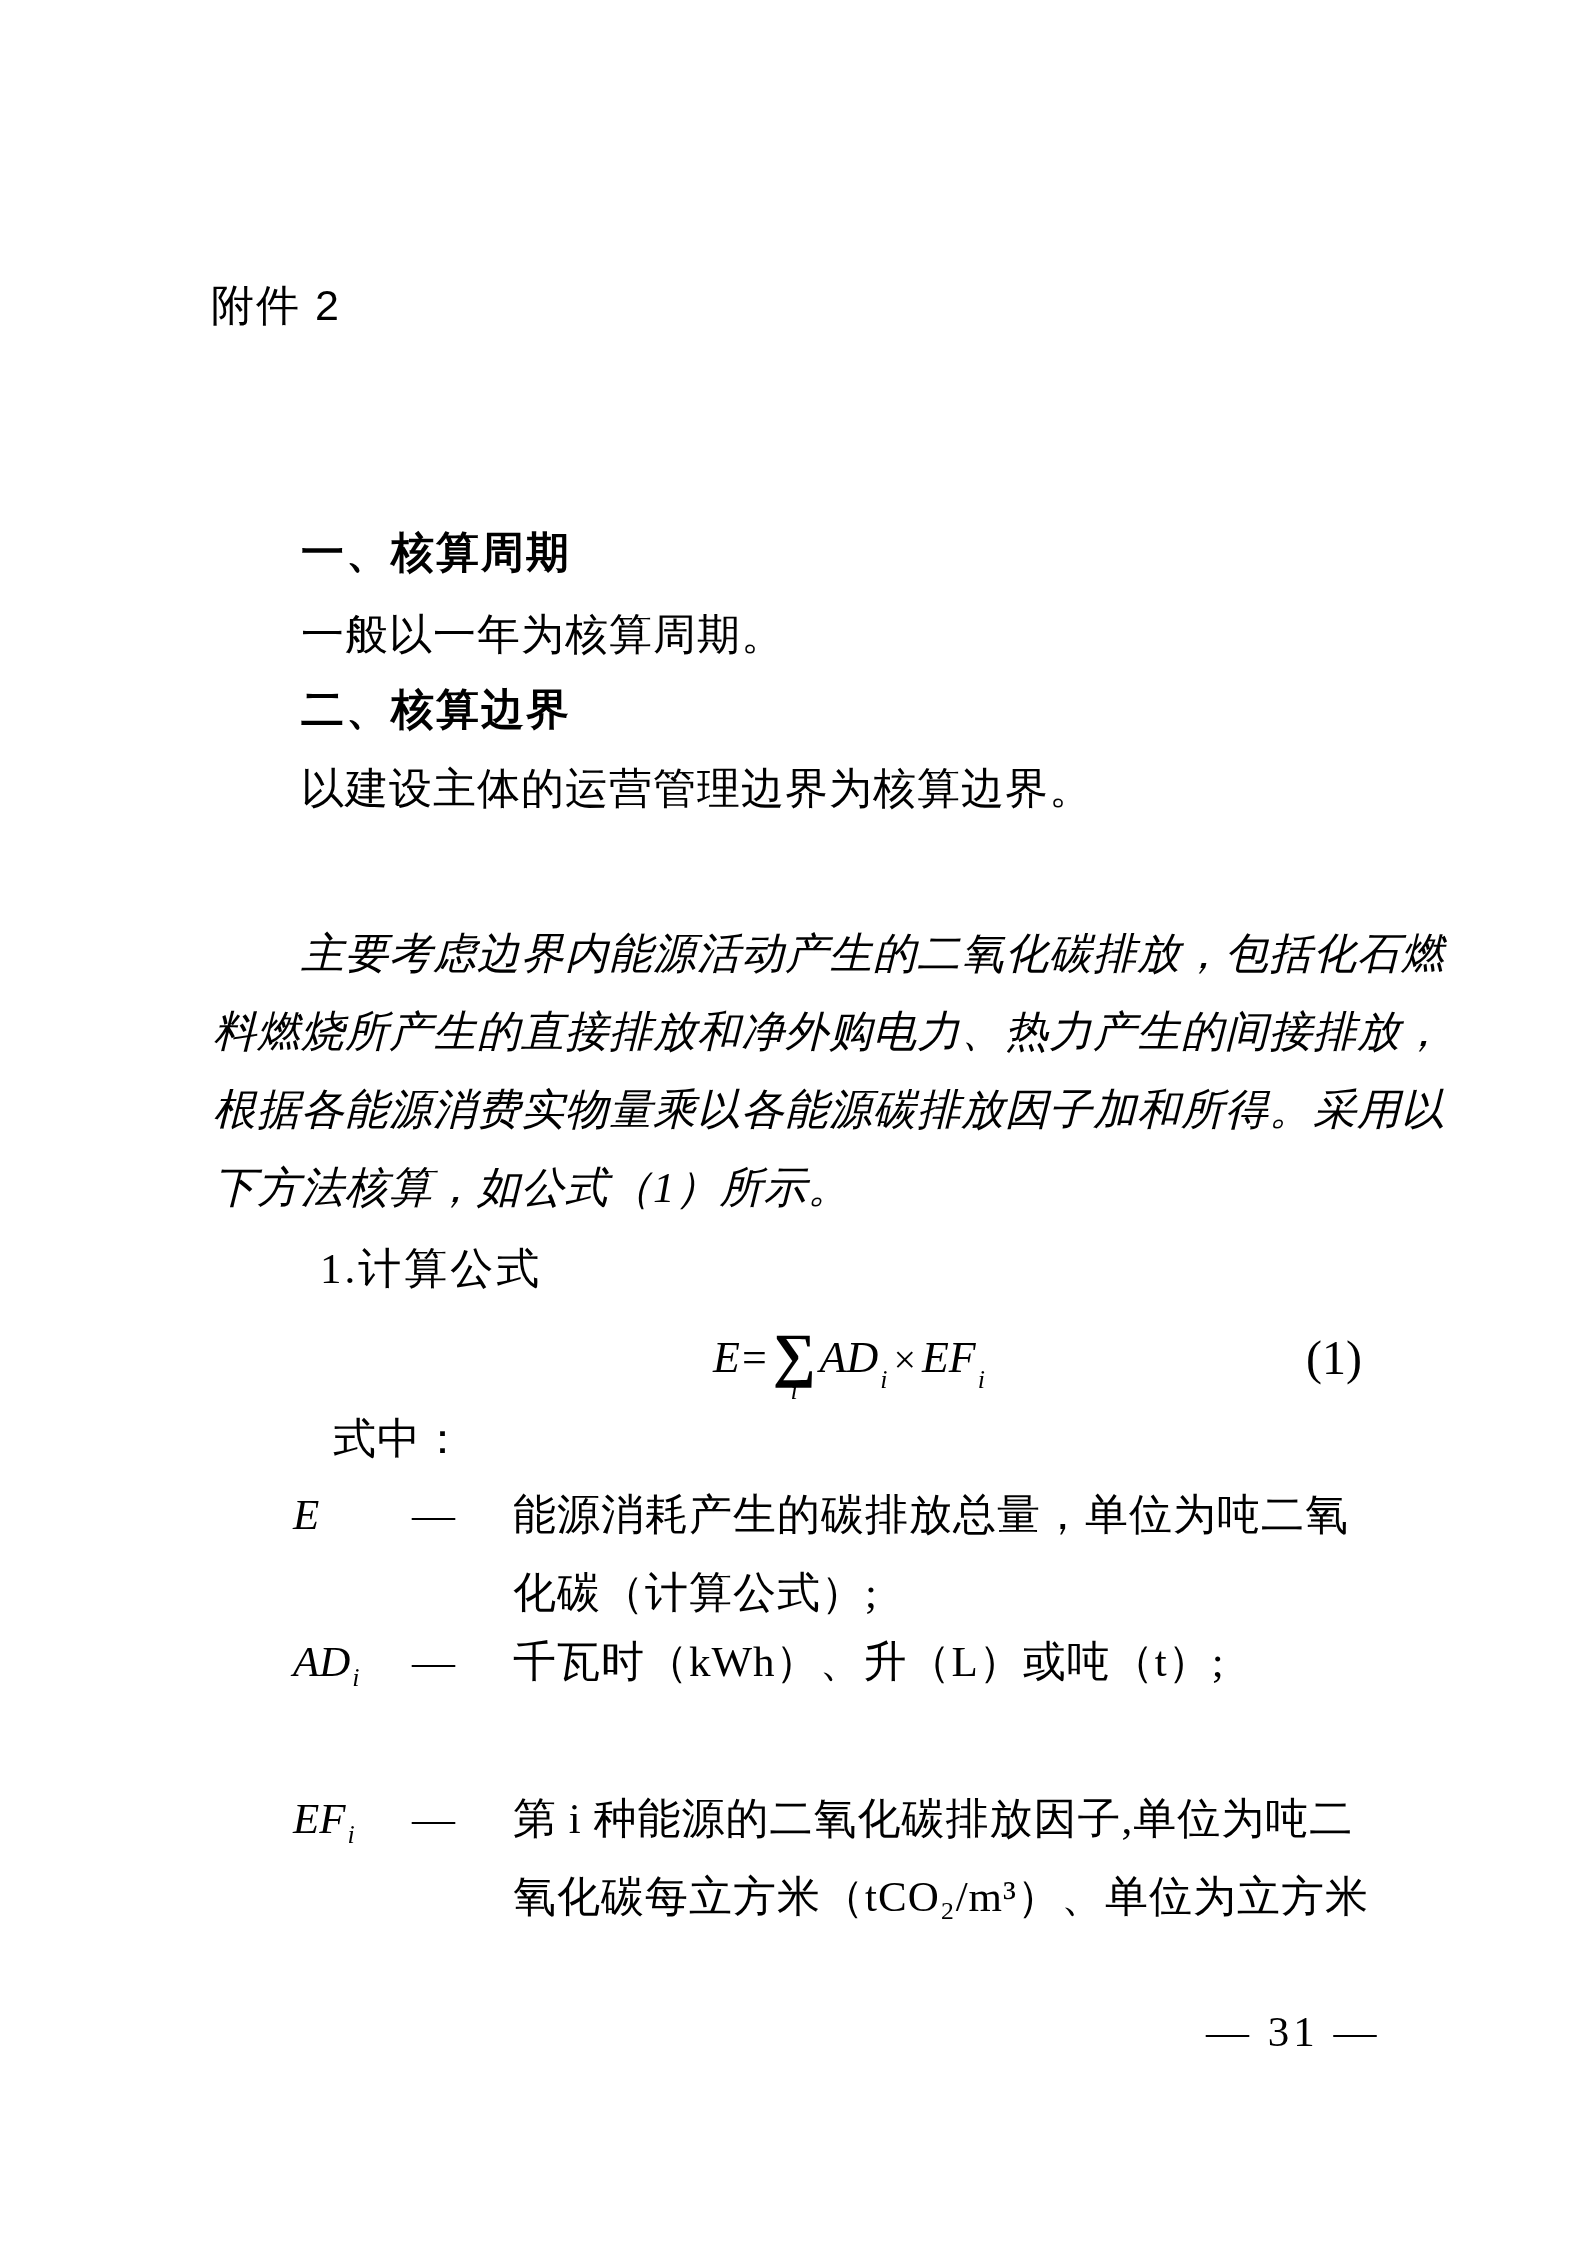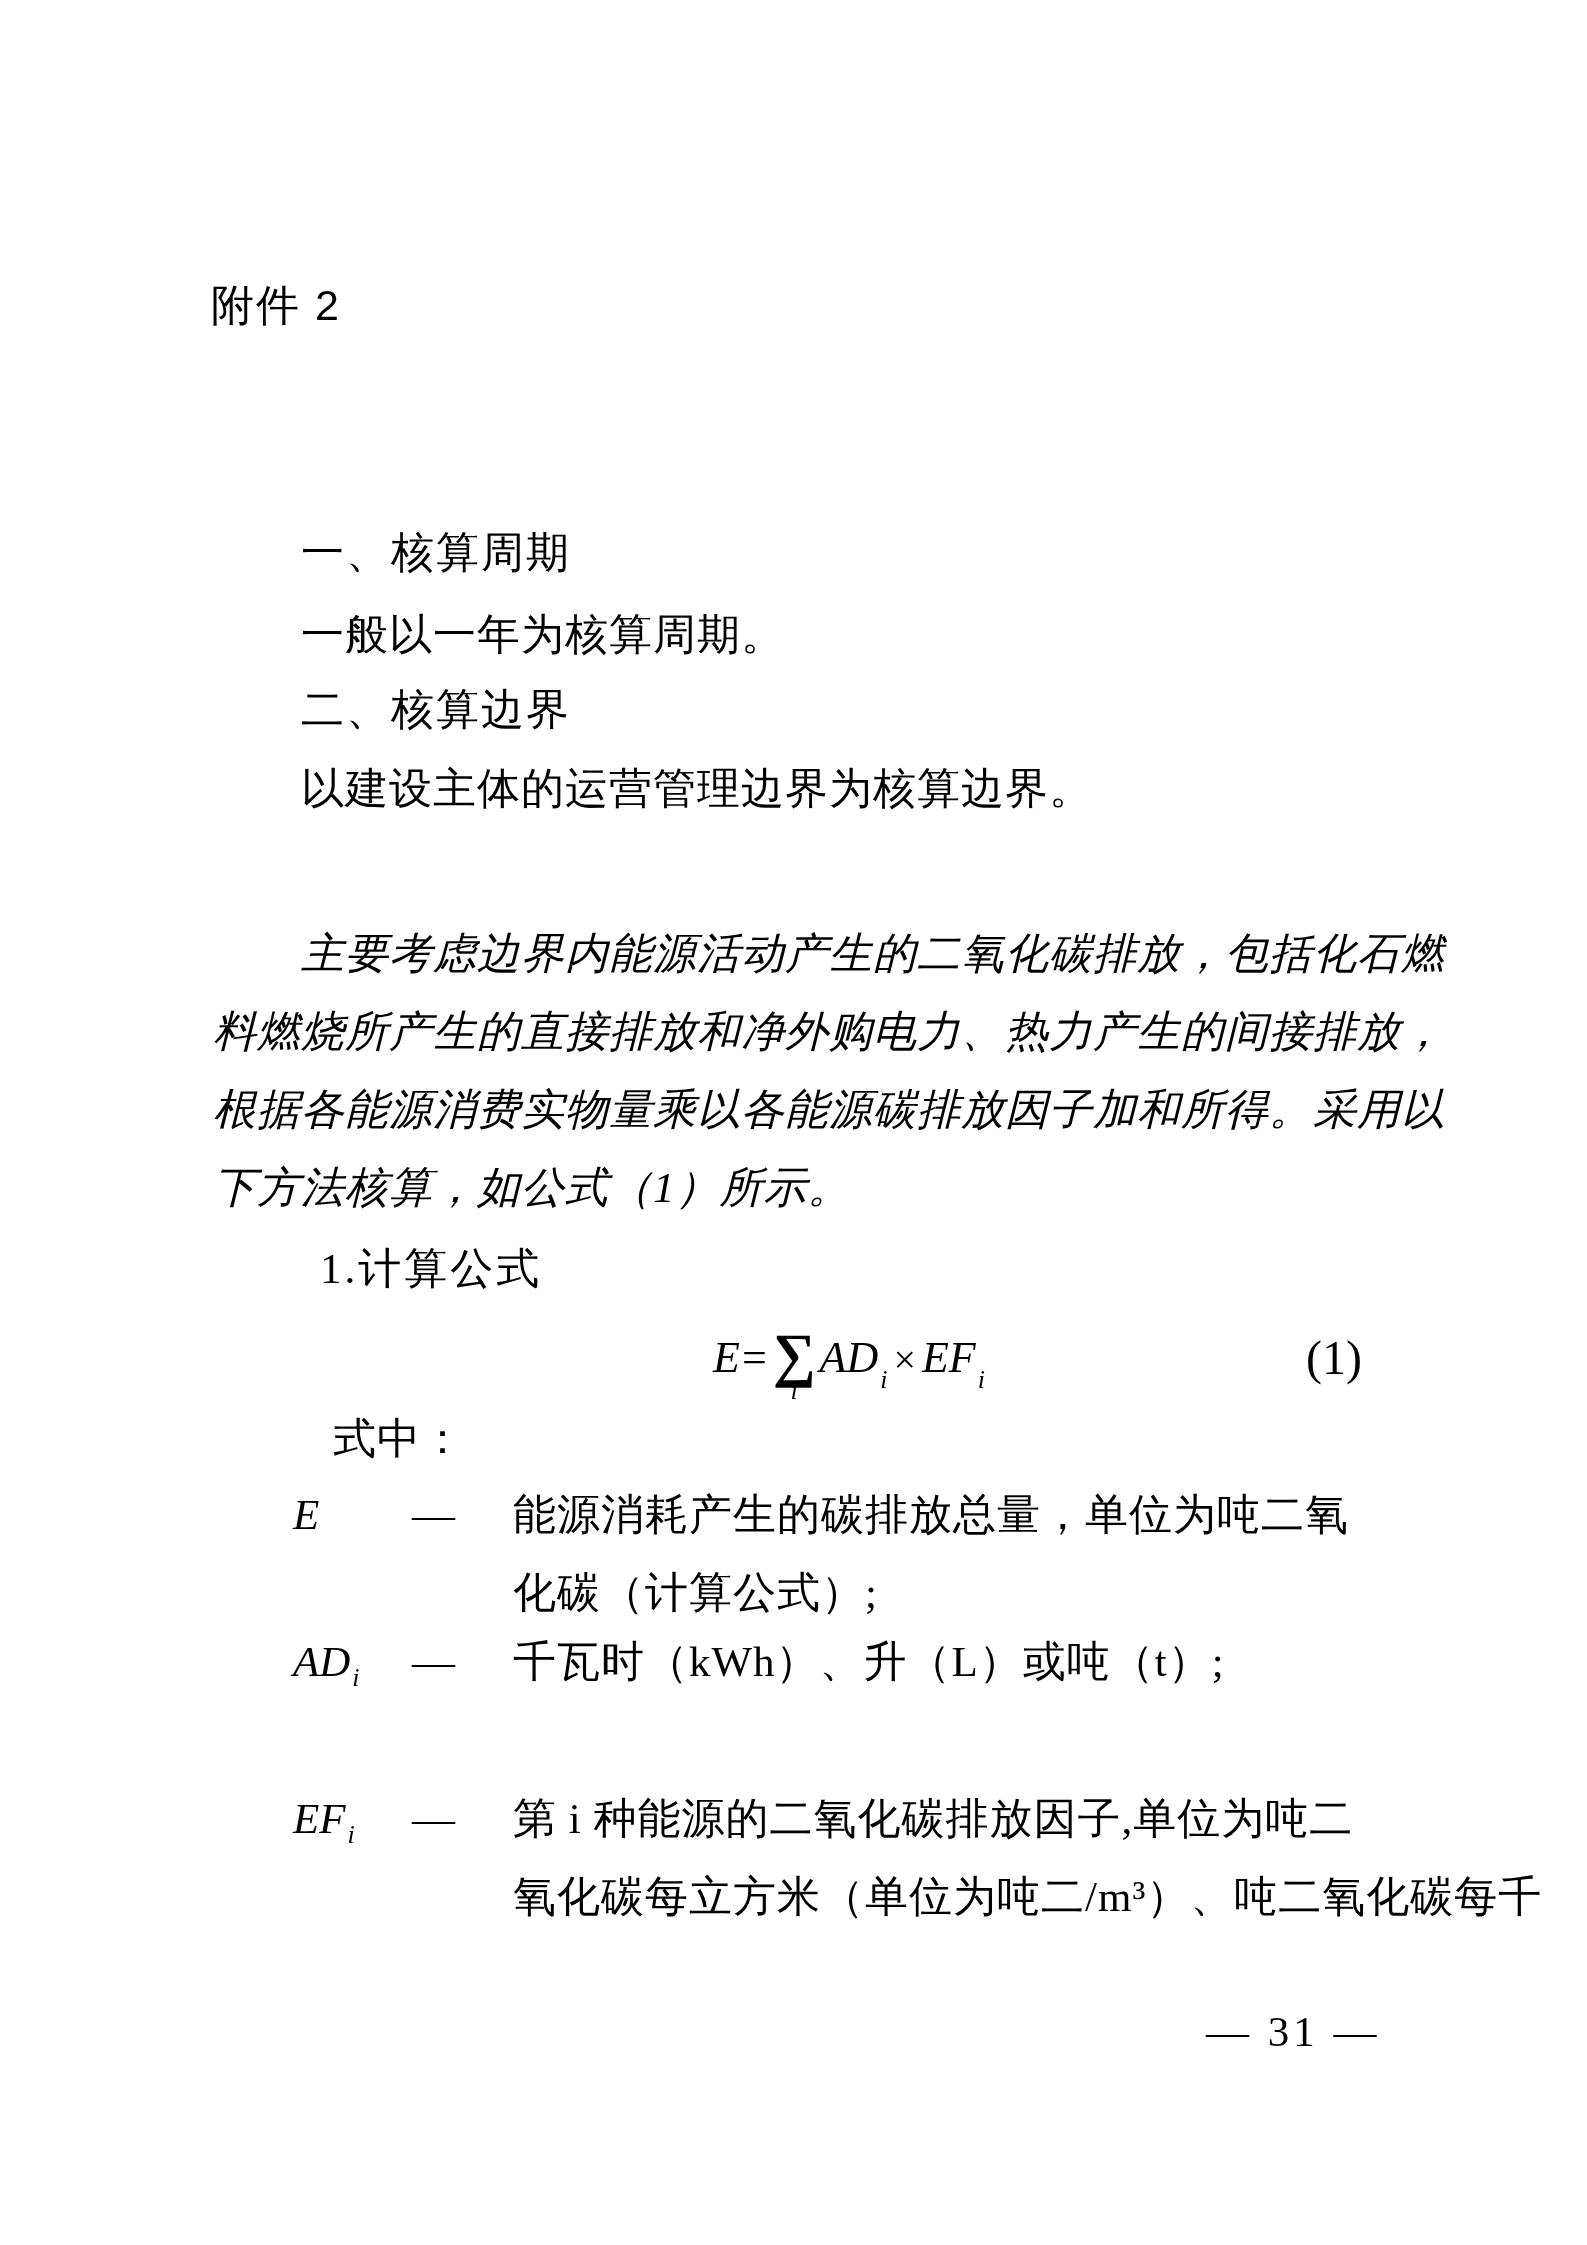--- a/index.html
+++ b/index.html
@@ -24,21 +24,21 @@
   }
   .title {
     top: 376px; left: 0; width: 100%;
     margin: 0; text-align: center; text-indent: 26px;
     font-size: 60px; line-height: 78px; font-weight: bold;
     letter-spacing: 1px;
     font-family: "Liberation Serif", "DejaVu Serif", serif;
   }
   .heading {
     font-family: "Liberation Sans", "DejaVu Sans", sans-serif;
-    font-weight: normal;
+    font-weight: bold;
     font-size: 43px; line-height: 78px;
     letter-spacing: 2px;
     left: 301px;
   }
   .pos-h1 { top: 513px; }
   .pos-p1 { top: 596px; }
   .pos-h2 { top: 670px; }
   .pos-p2 { top: 750px; }
   .pos-h3 { top: 836px; }
   .bodyline {
@@ -152,19 +152,19 @@
     <div class="def-desc">
       <div class="bodyline">千瓦时（kWh）、升（L）或吨（t）;</div>
     </div>
   </div>
 
   <div class="def-row def-row-2 serif">
     <div class="def-term"><span>EF</span><span class="f-sub">i</span></div>
     <div class="def-dash">—</div>
     <div class="def-desc">
       <div class="bodyline">第 i 种能源的二氧化碳排放因子,单位为吨二</div>
-      <div class="bodyline">氧化碳每立方米（单位为吨二/m³）、吨二氧化碳每千</div>
+      <div class="bodyline">氧化碳每立方米（tCO₂/m³）、单位为立方米</div>
     </div>
   </div>
 
   <div class="abs serif page-number">— 31 —</div>
 
 </div>
 
 </body></html>

